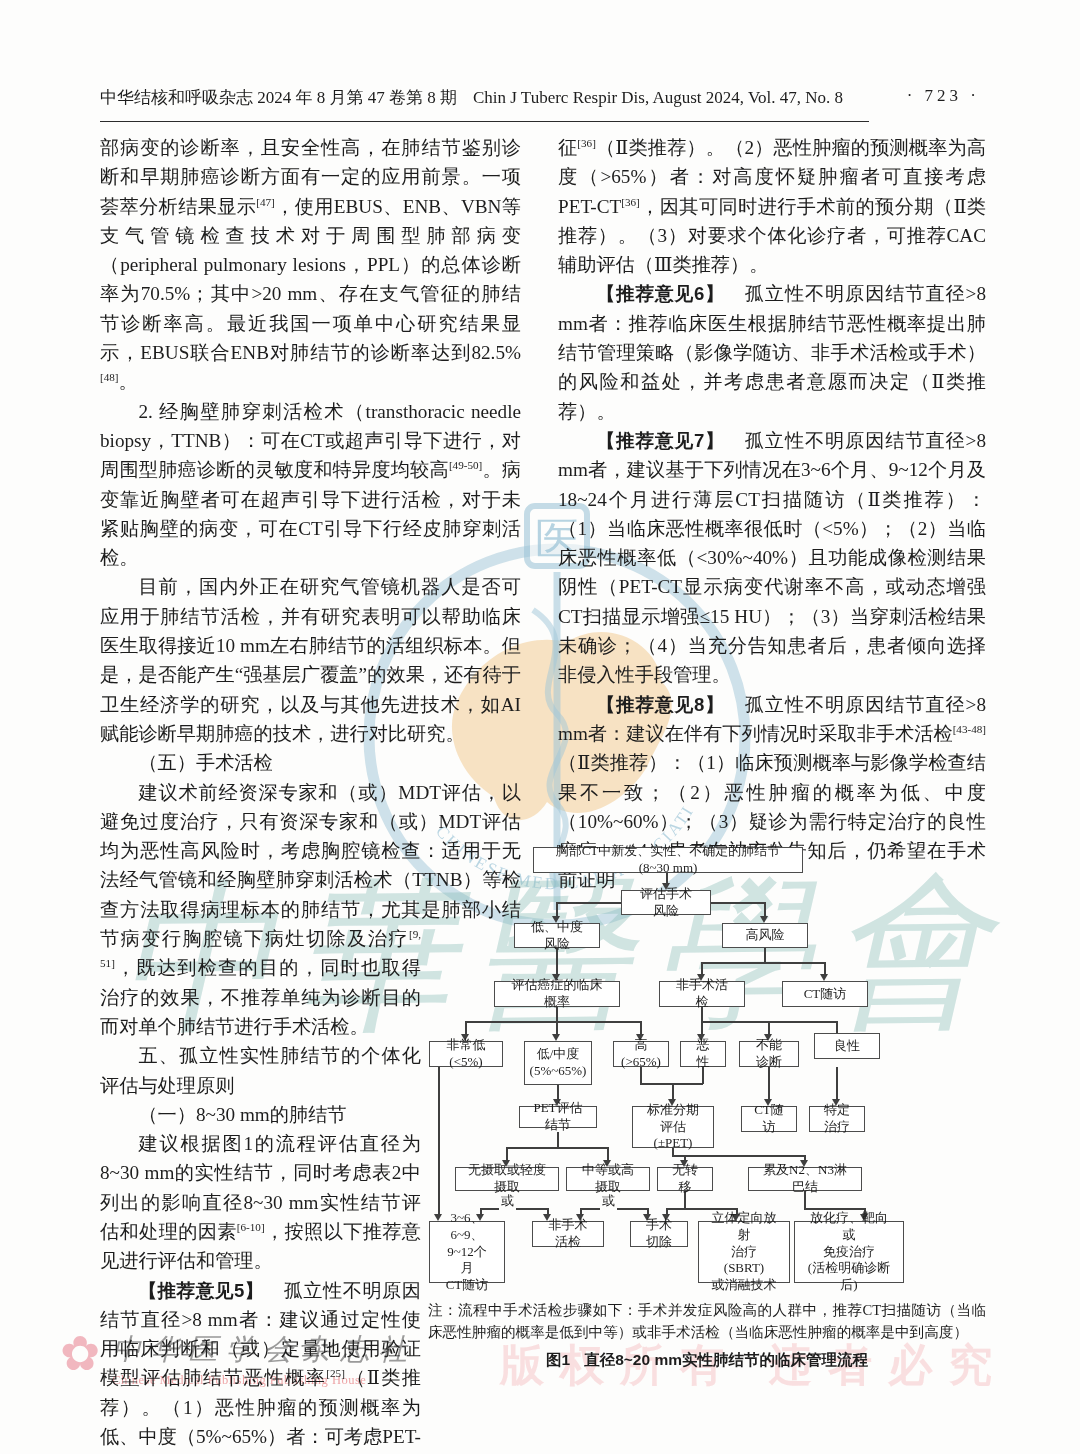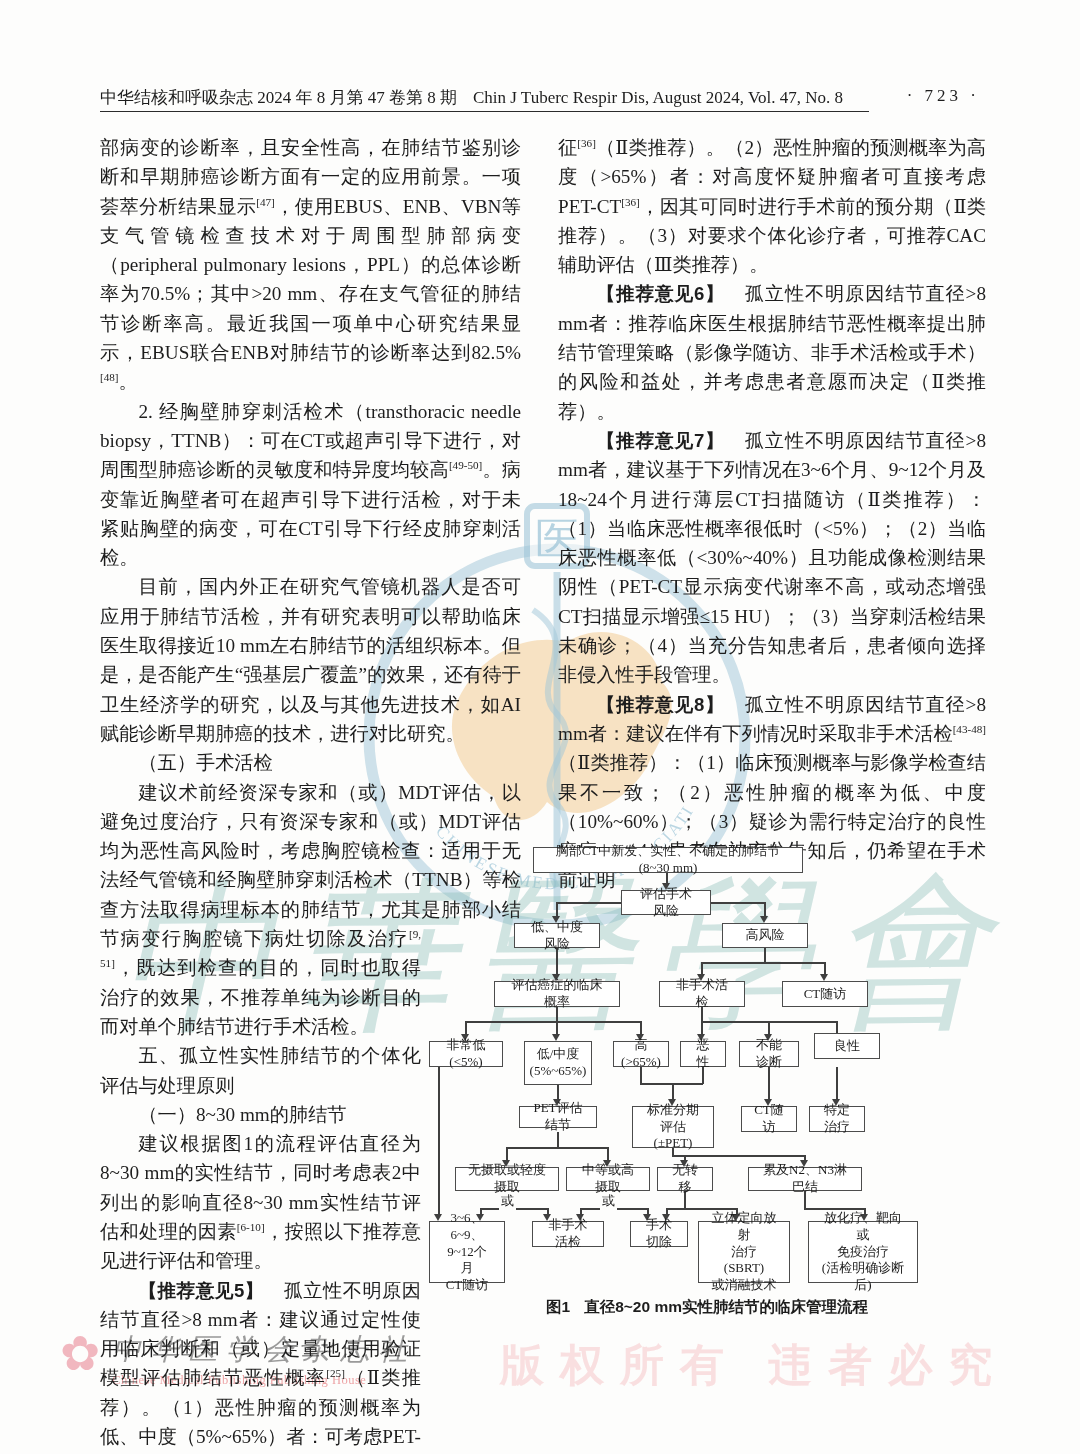--- a/index.html
+++ b/index.html
@@ -1,21 +1,21 @@
 <!DOCTYPE html>
 <html><head>
 <meta charset="utf-8">
 <style>
   html,body{margin:0;padding:0;background:#e8e8e8;}
   .page{position:relative;width:1080px;height:1454px;margin:0 auto;background:#fdfdfc;overflow:hidden;
         font-family:"Liberation Serif","DejaVu Serif",serif;color:#1d1d1d;}
   
   .hdr{position:absolute;left:100px;top:86px;width:880px;display:flex;justify-content:space-between;
        font-size:17px;z-index:2;}
-  .hdr-title{border-bottom:1.6px solid #2b2b2b;padding-bottom:2px;padding-right:26px;white-space:nowrap;}
+  .hdr-title{border-bottom:1.6px solid #2b2b2b;padding-bottom:12px;padding-right:26px;white-space:nowrap;}
   .hdr-en{margin-left:16px;}
   .hdr-page{white-space:nowrap;letter-spacing:4px;}
   
   .col{position:absolute;z-index:2;font-size:19.2px;line-height:29.3px;text-align:justify;text-justify:inter-ideograph;}
   .col-left{left:100px;top:133px;width:421px;}
   .col-right{left:558px;top:133px;width:428px;}
   .para{margin:0;}
   .indent{text-indent:2em;}
   sup{font-size:0.58em;line-height:0;vertical-align:super;}
   .seg-b{font-weight:700;font-family:"Liberation Sans","DejaVu Sans",sans-serif;font-size:0.97em;}
@@ -212,23 +212,24 @@
       <span class="fc-or" style="left:71px;top:347px">或</span>
       <span class="fc-or" style="left:172px;top:347px">或</span>
       <div class="fc-box" style="left:1px;top:376px;width:76px;height:62px">3~6、6~9、
 9~12个月
 CT随访</div>
       <div class="fc-box" style="left:104px;top:376px;width:72px;height:26px">非手术活检</div>
       <div class="fc-box" style="left:202px;top:376px;width:58px;height:26px">手术切除</div>
       <div class="fc-box" style="left:270px;top:376px;width:92px;height:62px">立体定向放射
 治疗(SBRT)
 或消融技术</div>
-      <div class="fc-box" style="left:380px;top:376px;width:110px;height:62px">放化疗、靶向或
+      <div class="fc-box" style="left:366px;top:376px;width:110px;height:62px">放化疗、靶向或
 免疫治疗
 (活检明确诊断后)</div>
     </div>
 
+    <div class="fig-note">注：流程中手术活检步骤如下：手术并发症风险高的人群中，推荐CT扫描随访（当临床恶性肿瘤的概率是低到中等）或非手术活检（当临床恶性肿瘤的概率是中到高度）</div>
     <div class="fig-caption">
       <b>图1</b><span>直径8~20 mm实性肺结节的临床管理流程</span>
     </div>
   </div>
 
 </div>
 
 </body></html>

